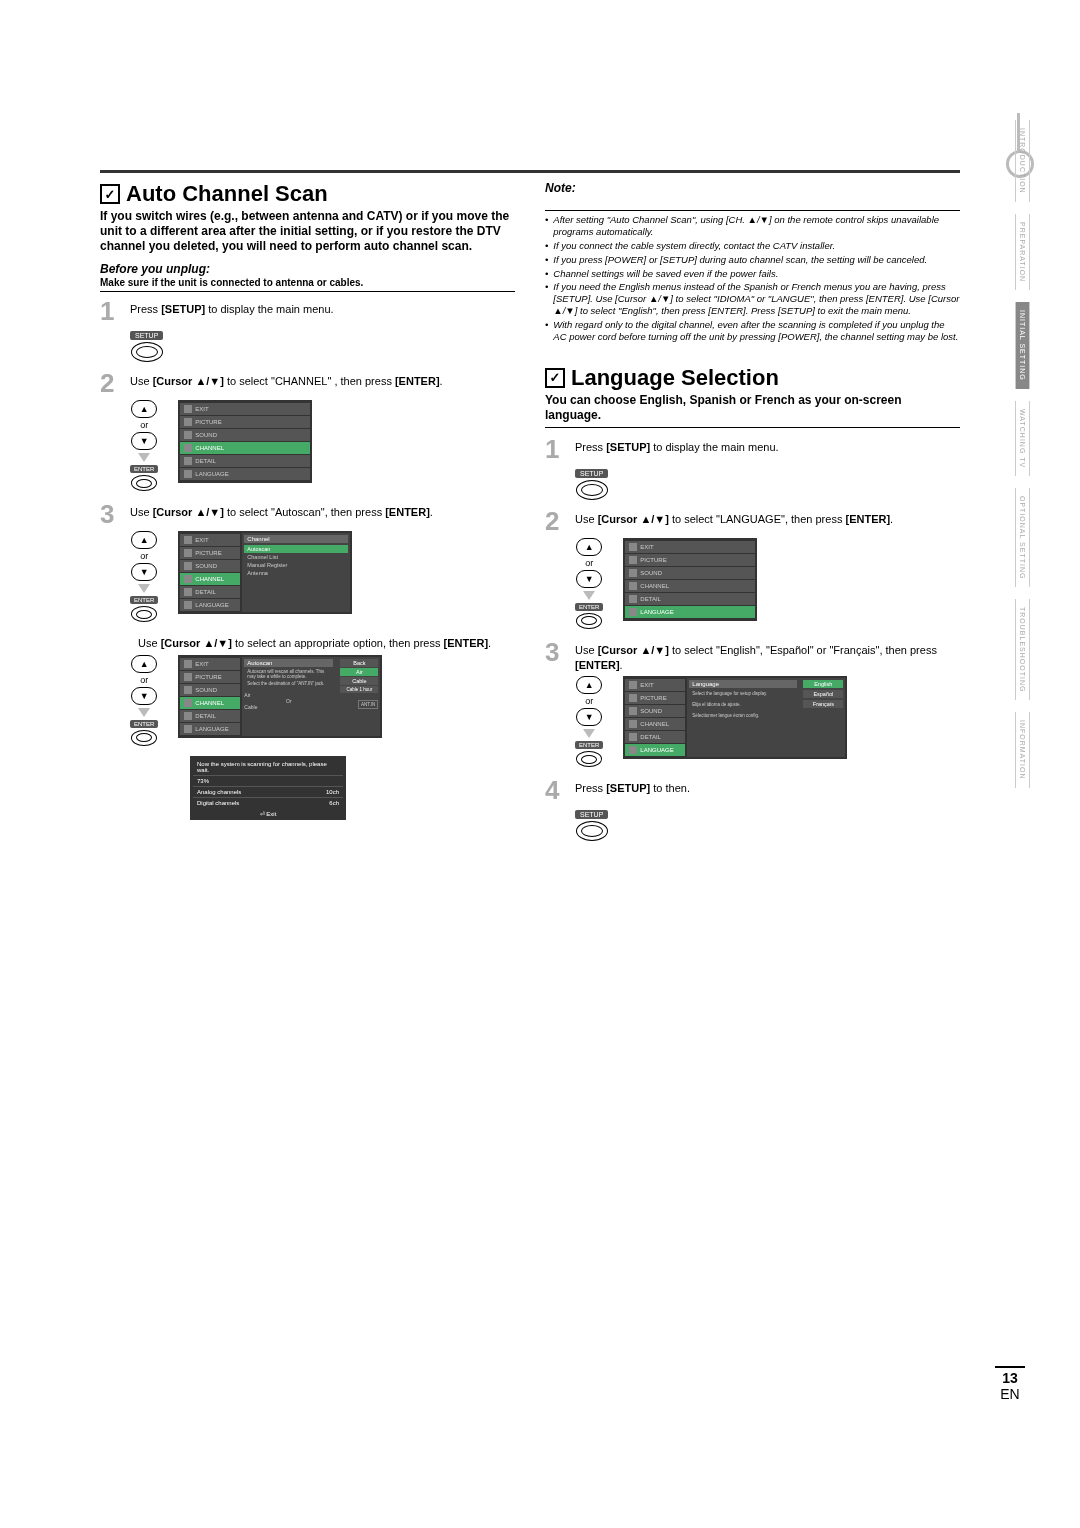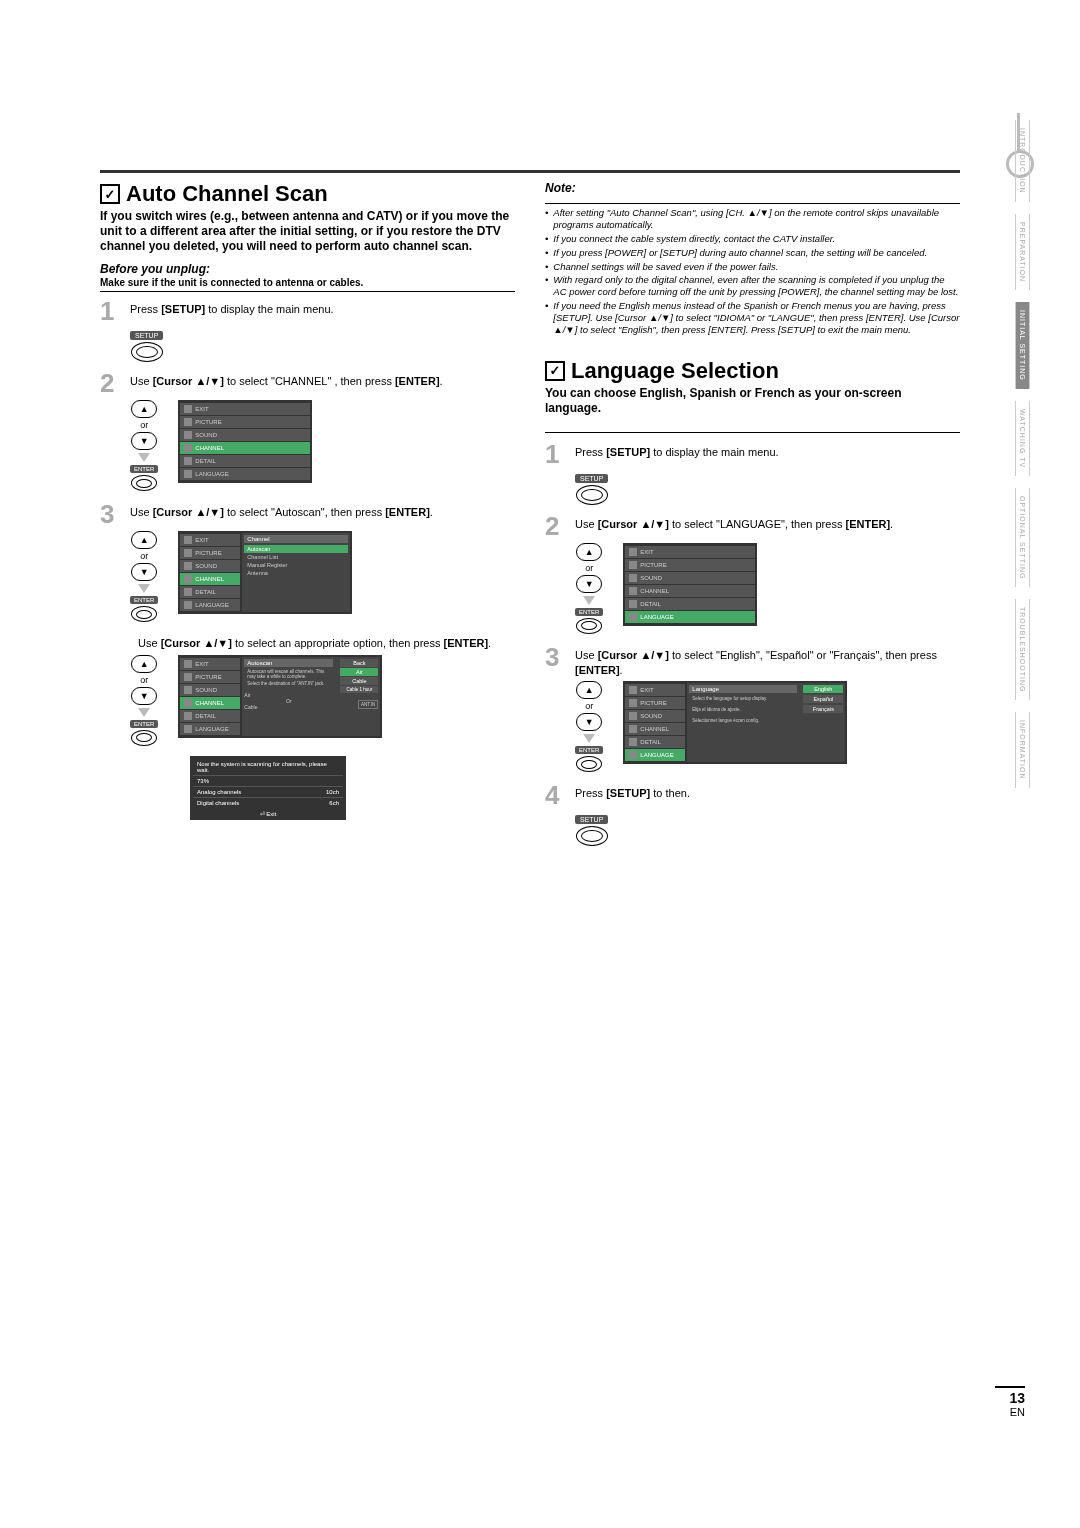--- a/index.html
+++ b/index.html
@@ -36,32 +36,32 @@
 .menu-left{width:60px}
 .menu-right{flex:1;background:#444;padding:2px}
 .menu-right-title{background:#666;color:#fff;padding:1px 3px;font-size:6px;margin-bottom:2px}
 .menu-right-item{color:#ccc;font-size:5.5px;padding:1px 3px}
 .menu-right-item.hl{background:#4a6;color:#fff}
 .scan-box{background:#333;color:#fff;font-size:6px;width:150px;margin:6px 0 8px 90px;padding:3px}
 .scan-row{display:flex;justify-content:space-between;padding:2px 4px;border-top:1px solid #555}
 .bullets{margin:4px 0 6px 30px;font-size:11px;line-height:1.4}
 .bullets div{display:flex;gap:6px;margin:1px 0}
 .bullets div::before{content:"•";flex-shrink:0}
-.noteh{font-style:italic;font-weight:bold;font-size:12px;border-bottom:1px solid #000;padding-bottom:8px;margin-bottom:3px}
+.noteh{font-style:italic;font-weight:bold;font-size:12px;border-bottom:1px solid #000;padding-bottom:15px;margin-bottom:3px}
 .note-list{font-size:9.5px;font-style:italic;line-height:1.25}
 .note-list>div{display:flex;gap:5px;margin:2px 0}
 .note-list>div::before{content:"•";flex-shrink:0}
 .sidetabs{position:absolute;right:50px;top:120px;display:flex;flex-direction:column;gap:12px}
 .tab{writing-mode:vertical-rl;font-size:7px;letter-spacing:1px;color:#aaa;padding:8px 3px;border-left:1px solid #ccc;border-right:1px solid #ccc}
 .tab.active{background:#888;color:#fff}
 .circle-deco{position:absolute;right:46px;top:150px;width:22px;height:22px;border:3px solid #bbb;border-radius:50%}
 .circle-deco::before{content:"";position:absolute;right:11px;top:-40px;width:3px;height:40px;background:#bbb}
-.pagenum{position:absolute;right:55px;bottom:110px;text-align:right}
+.pagenum{position:absolute;right:55px;bottom:126px;text-align:center}
 .pagenum .n{font-size:14px;font-weight:bold;border-top:2px solid #000;padding-top:2px;display:inline-block;min-width:30px}
-.pagenum .en{font-size:11px}
+.pagenum .en{font-size:14px}
 .lang-opts{display:flex;flex-direction:column;gap:2px;margin-left:4px}
 .lang-opt{background:#555;color:#fff;font-size:5.5px;padding:1px 4px;width:32px;text-align:center}
 .lang-opt.hl{background:#4a6}
 .opt-col{display:flex;flex-direction:column;gap:1px;align-items:flex-end;margin-left:4px}
 .opt-btn{background:#555;color:#fff;font-size:5.5px;padding:1px 4px;width:30px;text-align:center}
 .opt-btn.hl{background:#4a6}
 </style>
 </head>
 <body>
 
@@ -286,32 +286,32 @@
      <div>
               <span>If you connect the cable system directly, contact the CATV installer.</span>
             </div>
      <div>
               <span>If you press [POWER] or [SETUP] during auto channel scan, the setting will be canceled.</span>
             </div>
      <div>
               <span>Channel settings will be saved even if the power fails.</span>
             </div>
      <div>
+              <span>If you need the English menus instead of the Spanish or French menus you are having, press [SETUP]. Use [Cursor ▲/▼] to select "IDIOMA" or "LANGUE", then press [ENTER]. Use [Cursor ▲/▼] to select "English", then press [ENTER]. Press [SETUP] to exit the main menu.</span>
+            </div>
+     <div>
               <span>With regard only to the digital channel, even after the scanning is completed if you unplug the AC power cord before turning off the unit by pressing [POWER], the channel setting may be lost.</span>
-            </div>
-     <div>
-              <span>If you need the English menus instead of the Spanish or French menus you are having, press [SETUP]. Use [Cursor ▲/▼] to select "IDIOMA" or "LANGUE", then press [ENTER]. Use [Cursor ▲/▼] to select "English", then press [ENTER]. Press [SETUP] to exit the main menu.</span>
             </div>
     </div>
 
     <h1 style="margin-top:22px">
             <span class="check">✓</span>
             <span>Language Selection</span>
           </h1>
-    <p class="intro" style="border-bottom:1px solid #000;padding-bottom:16px">You can choose English, Spanish or French as your on-screen language.</p>
+    <p class="intro" style="border-bottom:1px solid #000;padding-bottom:4px">You can choose English, Spanish or French as your on-screen language.</p>
 
     <div class="step">
      <div class="stepnum">1</div>
      <div class="steptxt"><span>Press </span><b>[SETUP]</b><span> to display the main menu.</span></div>
     </div>
     <div class="btn-graphic">
      <div class="setup-btn"><div class="setup-label">SETUP</div><div class="oval">
                 <div class="oval-inner"></div>
               </div></div>
     </div>

